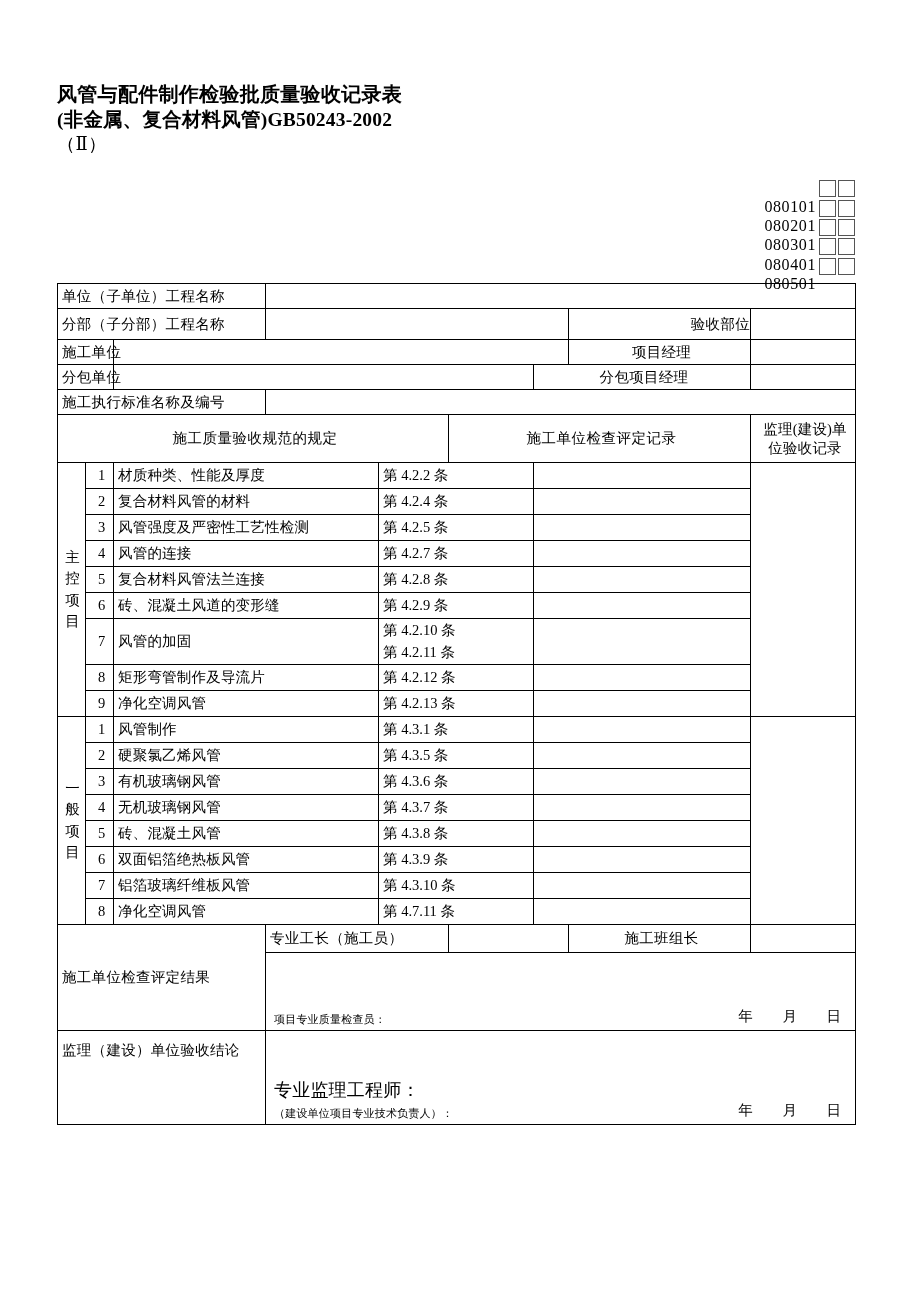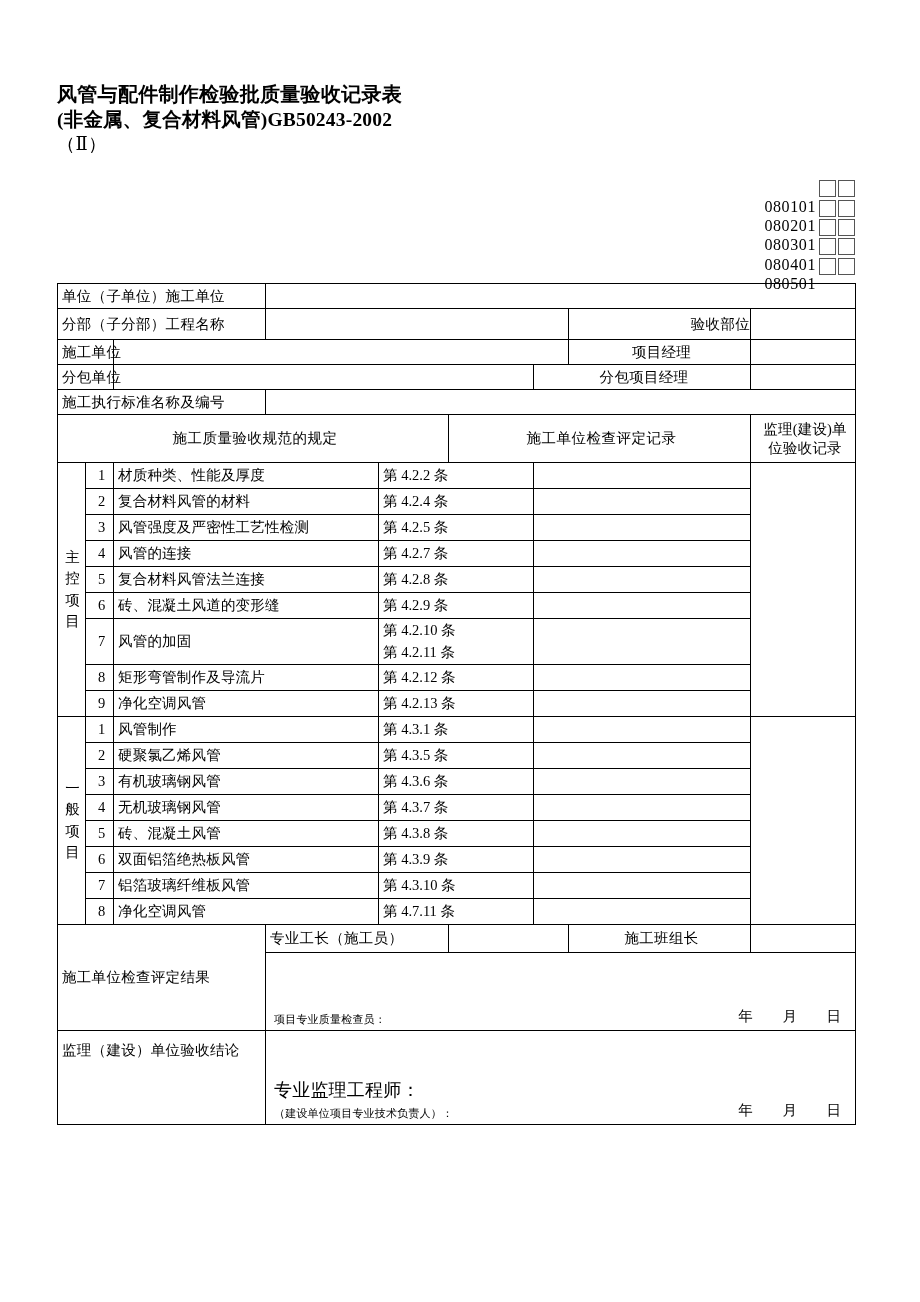--- a/index.html
+++ b/index.html
@@ -243,21 +243,21 @@
       <col style="width:70px">
       <col style="width:85px">
       <col style="width:35px">
       <col style="width:94px">
       <col style="width:88px">
       <col style="width:105px">
     </colgroup>
 
     <tbody>
         <tr>
-      <td class="lbl" colspan="3" style="height:25px">单位（子单位）施工单位</td>
+      <td class="lbl" colspan="3" style="height:25px">单位（子单位）工程名称</td>
       <td class="blank" colspan="7"></td>
     </tr>
 
     <tr>
       <td class="lbl" colspan="3" style="height:31px">分部（子分部）工程名称</td>
       <td class="blank" colspan="4"></td>
       <td class="lbl" colspan="2" style="text-align:right">验收部位</td>
       <td class="blank"></td>
     </tr>
 

